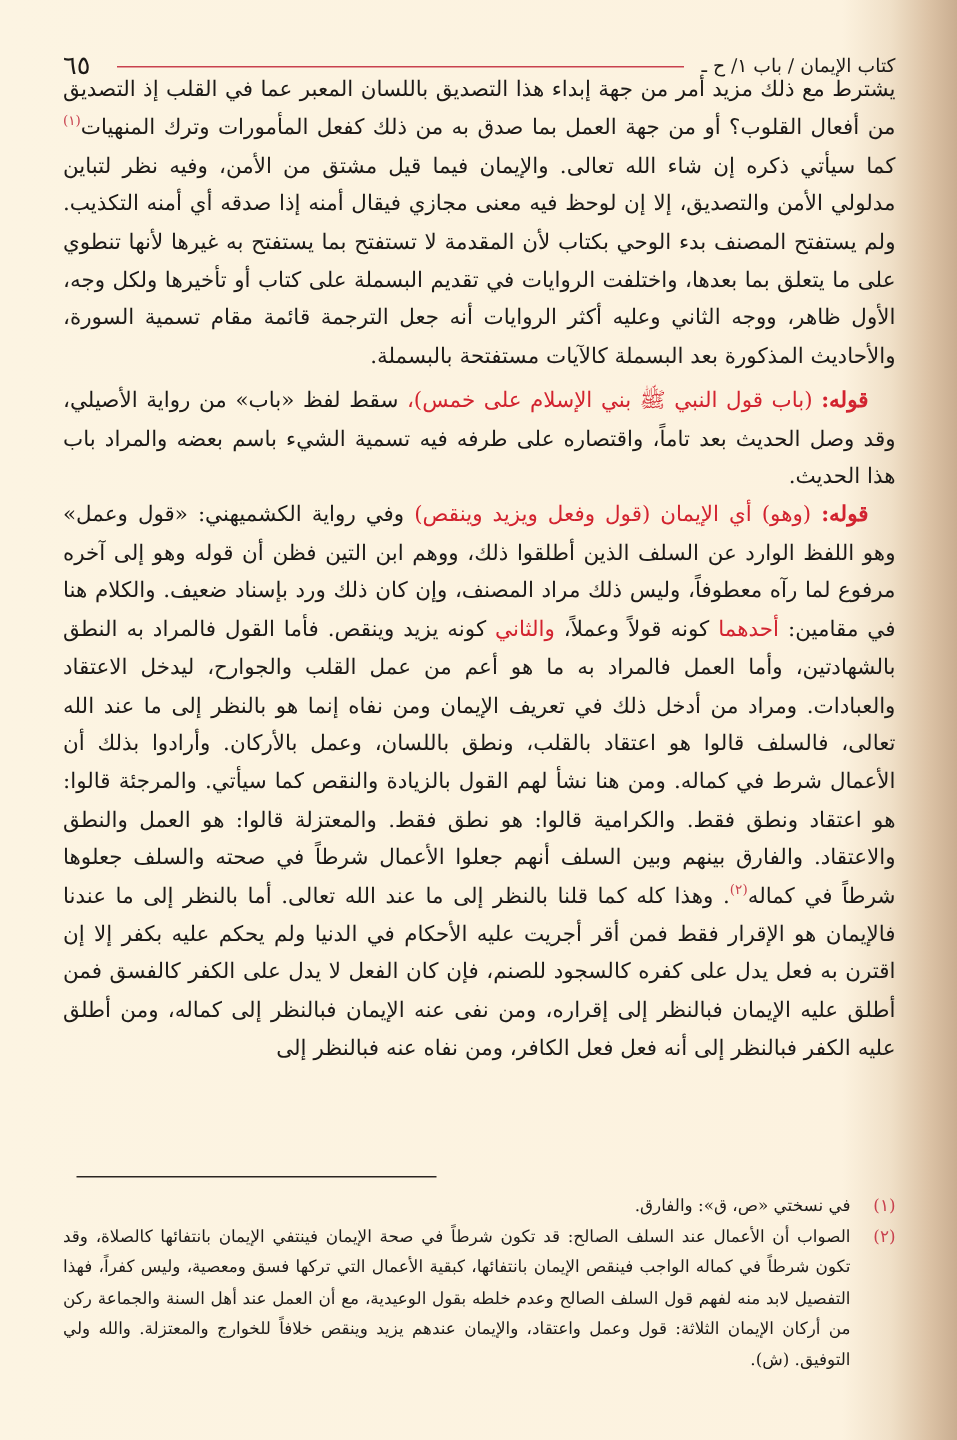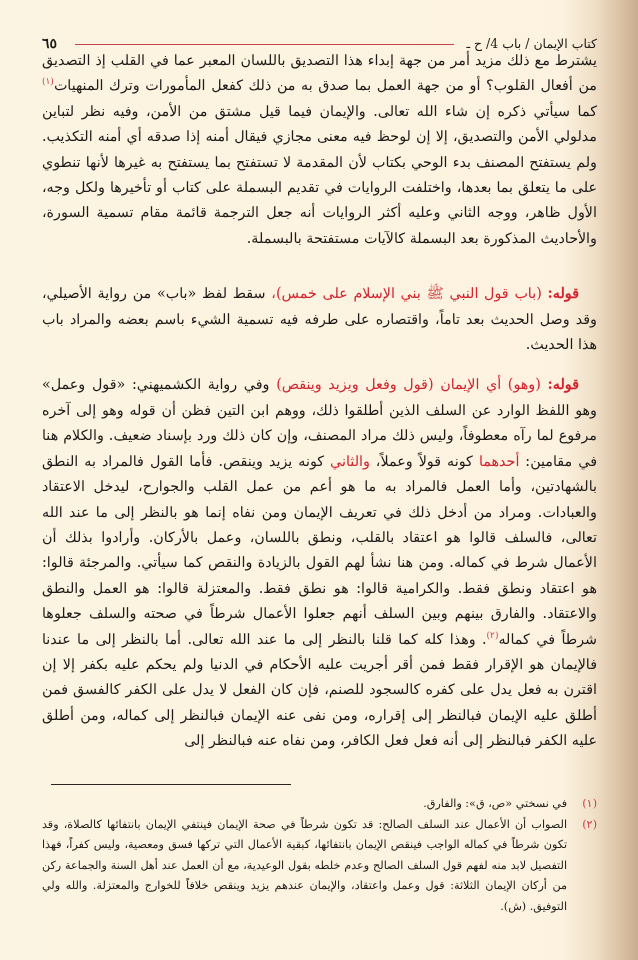--- a/index.html
+++ b/index.html
@@ -10,29 +10,29 @@
       color: #1d1a17;
     }
     .page { position: absolute; left: 42px; top: 0; width: 555px; height: 960px; }
     .header {
       position: absolute; top: 32px; left: 0; right: 0; height: 22px;
       display: flex; flex-direction: row; align-items: center; direction: rtl;
       font-size: 12.5px;
     }
     .header .running-title { white-space: nowrap; padding-left: 6px; }
     .header .rule { flex: 1; height: 0; border-top: 1.6px solid #c8414e; margin: 3px 6px 0 14px; }
-    .header .page-num { font-size: 14px; padding-right: 4px; white-space: nowrap; font-weight: bold; }
+    .header .page-num { font-size: 17px; padding-right: 4px; white-space: nowrap; }
     .body-text {
       position: absolute; top: 48px; left: 0; right: 0;
       direction: rtl; text-align: justify; text-align-last: right;
       font-size: 14.3px; line-height: 25.4px;
     }
     .body-text p { margin: 0; }
-    .body-text p.gap { margin-top: 30px; }
-    .body-text p.gap2 { margin-top: 15px; }
+    .body-text p.gap { margin-top: 4px; }
+    .body-text p.gap2 { }
     .indent { display: inline-block; width: 18px; }
     .red { color: #d2232f; }
     .bold { font-weight: bold; }
     sup.fn { color: #c8414e; font-size: 9px; vertical-align: super; line-height: 0; }
     .fn-sep {
       position: absolute; top: 784px; left: 9px; width: 240px;
       border-top: 1.2px solid #2a2522;
     }
     .footnotes {
       position: absolute; top: 794px; left: 0; right: 0;
@@ -41,21 +41,21 @@
     .footnote { display: flex; flex-direction: row; direction: rtl; }
     .footnote .fn-num { color: #c8414e; width: 30px; flex: none; text-align: right; }
     .footnote .fn-body { flex: 1; text-align: justify; text-align-last: right; }
   </style>
 </head>
 <body>
 
 <div class="page">
 
   <div class="header">
-    <span class="running-title">كتاب الإيمان / باب 4/ ح ـ</span>
+    <span class="running-title">كتاب الإيمان / باب ١/ ح ـ</span>
     <span class="rule"></span>
     <span class="page-num">٦٥</span>
   </div>
 
   <div class="body-text">
     <p><span>يشترط مع ذلك مزيد أمر من جهة إبداء هذا التصديق باللسان المعبر عما في القلب إذ التصديق من أفعال القلوب؟ أو من جهة العمل بما صدق به من ذلك كفعل المأمورات وترك المنهيات</span><sup class="fn">(١)</sup><span> كما سيأتي ذكره إن شاء الله تعالى. والإيمان فيما قيل مشتق من الأمن، وفيه نظر لتباين مدلولي الأمن والتصديق، إلا إن لوحظ فيه معنى مجازي فيقال أمنه إذا صدقه أي أمنه التكذيب. ولم يستفتح المصنف بدء الوحي بكتاب لأن المقدمة لا تستفتح بما يستفتح به غيرها لأنها تنطوي على ما يتعلق بما بعدها، واختلفت الروايات في تقديم البسملة على كتاب أو تأخيرها ولكل وجه، الأول ظاهر، ووجه الثاني وعليه أكثر الروايات أنه جعل الترجمة قائمة مقام تسمية السورة، والأحاديث المذكورة بعد البسملة كالآيات مستفتحة بالبسملة.</span></p>
 
     <p class="gap"><span class="indent"></span><span class="red bold">قوله:</span><span class="red"> (باب قول النبي ﷺ بني الإسلام على خمس)،</span><span> سقط لفظ «باب» من رواية الأصيلي، وقد وصل الحديث بعد تاماً، واقتصاره على طرفه فيه تسمية الشيء باسم بعضه والمراد باب هذا الحديث.</span></p>
 
     <p class="gap2"><span class="indent"></span><span class="red bold">قوله:</span><span class="red"> (وهو) أي الإيمان (قول وفعل ويزيد وينقص)</span><span> وفي رواية الكشميهني: «قول وعمل» وهو اللفظ الوارد عن السلف الذين أطلقوا ذلك، ووهم ابن التين فظن أن قوله وهو إلى آخره مرفوع لما رآه معطوفاً، وليس ذلك مراد المصنف، وإن كان ذلك ورد بإسناد ضعيف. والكلام هنا في مقامين: </span><span class="red">أحدهما</span><span> كونه قولاً وعملاً، </span><span class="red">والثاني</span><span> كونه يزيد وينقص. فأما القول فالمراد به النطق بالشهادتين، وأما العمل فالمراد به ما هو أعم من عمل القلب والجوارح، ليدخل الاعتقاد والعبادات. ومراد من أدخل ذلك في تعريف الإيمان ومن نفاه إنما هو بالنظر إلى ما عند الله تعالى، فالسلف قالوا هو اعتقاد بالقلب، ونطق باللسان، وعمل بالأركان. وأرادوا بذلك أن الأعمال شرط في كماله. ومن هنا نشأ لهم القول بالزيادة والنقص كما سيأتي. والمرجئة قالوا: هو اعتقاد ونطق فقط. والكرامية قالوا: هو نطق فقط. والمعتزلة قالوا: هو العمل والنطق والاعتقاد. والفارق بينهم وبين السلف أنهم جعلوا الأعمال شرطاً في صحته والسلف جعلوها شرطاً في كماله</span><sup class="fn">(٢)</sup><span>. وهذا كله كما قلنا بالنظر إلى ما عند الله تعالى. أما بالنظر إلى ما عندنا فالإيمان هو الإقرار فقط فمن أقر أجريت عليه الأحكام في الدنيا ولم يحكم عليه بكفر إلا إن اقترن به فعل يدل على كفره كالسجود للصنم، فإن كان الفعل لا يدل على الكفر كالفسق فمن أطلق عليه الإيمان فبالنظر إلى إقراره، ومن نفى عنه الإيمان فبالنظر إلى كماله، ومن أطلق عليه الكفر فبالنظر إلى أنه فعل فعل الكافر، ومن نفاه عنه فبالنظر إلى</span></p>

